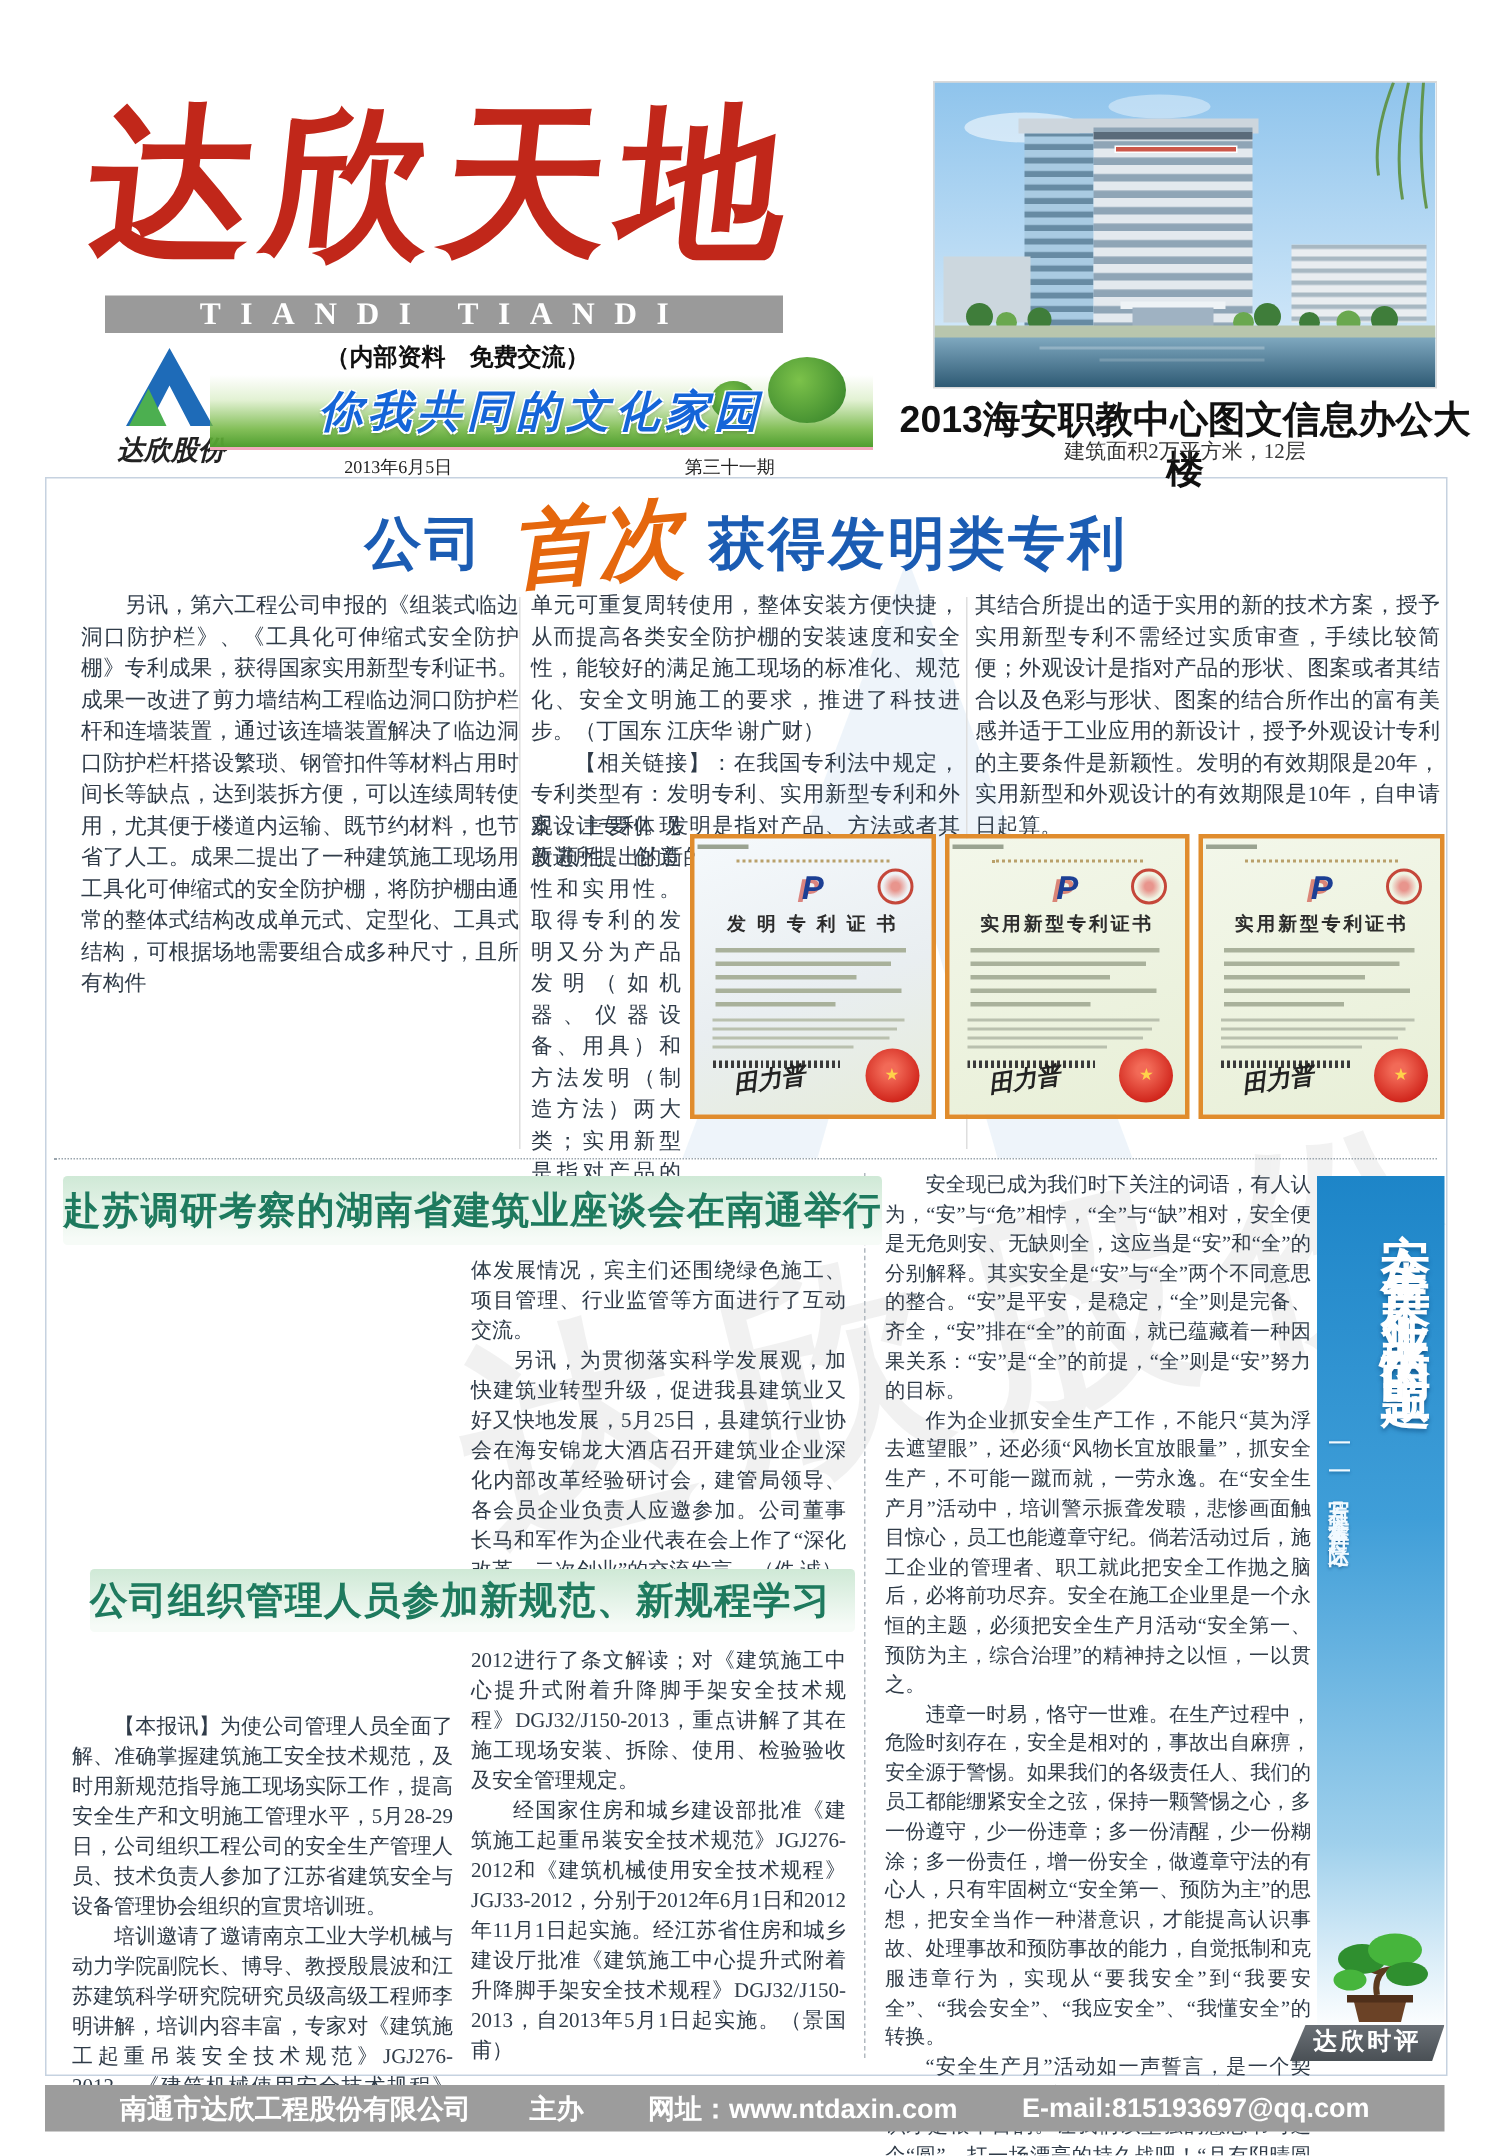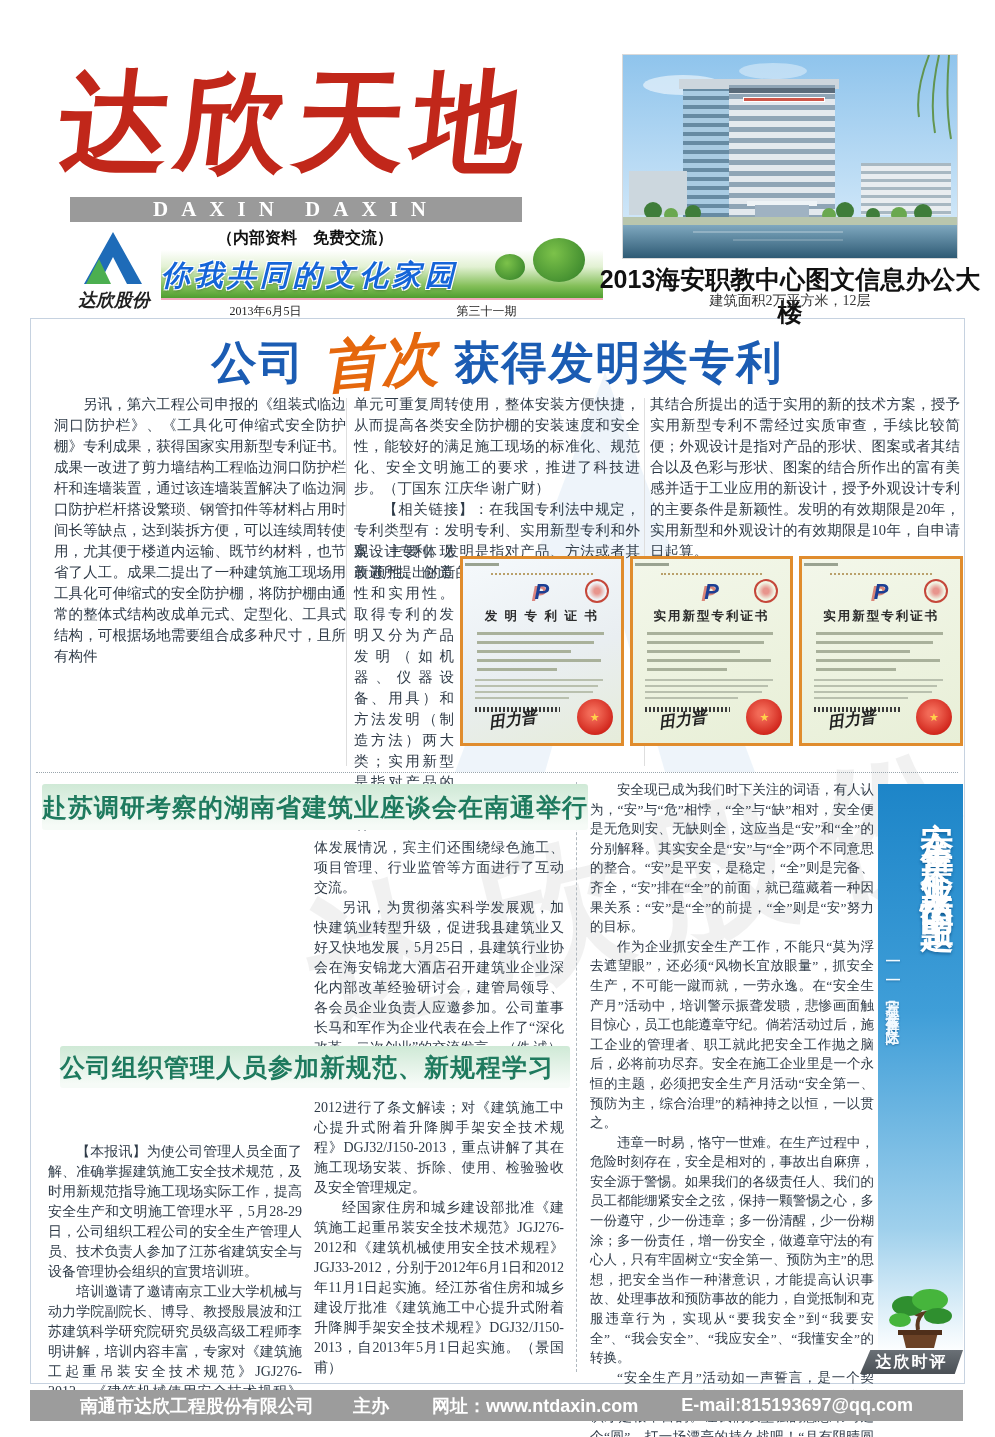--- a/index.html
+++ b/index.html
@@ -14,23 +14,23 @@
       font-weight:bold;color:#c1271a;letter-spacing:8px;transform:skewX(-6deg);
       font-family:"DejaVu Serif",serif;white-space:nowrap;}
   .mast-en{left:70px;top:197px;width:452px;height:25px;background:#9a9a9a;color:#fff;
       font-family:"Liberation Serif",serif;font-weight:bold;font-size:21px;line-height:25px;
       letter-spacing:13px;text-align:center;}
   .mast-note{left:160px;top:228px;width:290px;text-align:center;font-family:"Liberation Sans",sans-serif;
       font-weight:bold;font-size:16px;color:#111;}
   .logo{left:82px;top:230px;}
   .logo-name{left:56px;top:288px;width:116px;text-align:center;font-weight:bold;font-style:italic;
       font-size:18px;color:#222;}
-  .slogan{left:161px;top:250px;width:442px;height:48px;border-bottom:2px solid #f2aabb;
+  .slogan{left:140px;top:250px;width:442px;height:48px;border-bottom:2px solid #f2aabb;
       background:linear-gradient(to bottom,rgba(140,200,80,0) 0%,rgba(140,200,80,.25) 35%,rgba(110,180,60,.85) 75%,#4f9e2f 100%);
-      text-align:left;}
+      text-align:center;}
   .slogan-text{position:relative;z-index:2;font-family:"Liberation Sans",sans-serif;font-weight:bold;
       font-style:italic;font-size:29px;line-height:50px;color:#1565d8;letter-spacing:4px;
       text-shadow:-1px -1px 0 #fff,1px -1px 0 #fff,-1px 1px 0 #fff,1px 1px 0 #fff,0 2px 3px rgba(0,0,0,.25);}
   .tree-blob{position:absolute;border-radius:50%;background:radial-gradient(circle at 40% 35%,#7cc24a,#2f7d27);z-index:1;}
   .tb1{width:52px;height:44px;right:18px;top:-12px;}
   .tb2{width:30px;height:26px;right:78px;top:4px;}
   .date-row{left:152px;top:303px;width:442px;display:flex;justify-content:space-around;
       font-size:12px;color:#222;}
 
   
@@ -41,21 +41,21 @@
 
   
   .main-frame{left:30px;top:318px;width:933px;height:1064px;border:1px solid #c6d2e0;z-index:0;}
   .dotline{left:36px;top:772px;width:922px;border-top:1px dotted #9aa5ad;z-index:1;}
   .vline{width:1px;background:#dedede;z-index:1;}
   .vdash{left:576px;top:782px;height:590px;border-left:1px dashed #b0b8bf;z-index:1;}
 
   
   .h1{left:40px;top:324px;width:915px;height:66px;text-align:center;z-index:2;white-space:nowrap;
       font-family:"Liberation Sans",sans-serif;}
-  .h1-pre,.h1-post{color:#1b5cb3;font-size:45px;font-weight:bold;letter-spacing:2px;vertical-align:middle;}
+  .h1-pre,.h1-post{color:#1b5cb3;font-size:38px;font-weight:bold;letter-spacing:2px;vertical-align:middle;}
   .h1-mid{display:inline-block;color:#e5670d;font-size:58px;font-weight:bold;font-style:italic;
       font-family:"DejaVu Serif",serif;transform:rotate(-5deg);margin:0 12px;vertical-align:middle;}
   .bt{font-size:14.5px;line-height:21px;text-align:justify;z-index:2;}
   .a1c1{left:54px;top:394px;width:292px;}
   .a1c2{left:354px;top:394px;width:286px;}
   .a1c2b{left:354px;top:541px;width:100px;}
   .a1c3{left:650px;top:394px;width:310px;}
   .vl1{left:346px;top:398px;height:368px;}
   .vl2{left:644px;top:398px;height:368px;}
 
@@ -129,21 +129,21 @@
 
 <div id="page">
 
   <div class="abs wm-text">达欣股份</div>
   <svg class="abs wm-tri" width="300" height="400" viewBox="0 0 300 400">
     <polygon points="150,0 300,400 210,400 150,190 90,400 0,400" fill="#5f9fd8"></polygon>
   </svg>
   <div class="abs main-frame"></div>
 
   <div class="abs mast-title">达欣天地</div>
-  <div class="abs mast-en">DAXIN  DAXIN</div>
+  <div class="abs mast-en">TIANDI  TIANDI</div>
   <div class="abs mast-note">（内部资料　免费交流）</div>
   <svg class="abs logo" width="62" height="56" viewBox="0 0 62 56">
     <polygon points="31,2 60,54 45,54 31,27 17,54 2,54" fill="#1e6bb8"></polygon>
     <polygon points="23,54 31,37 39,54" fill="#ffffff"></polygon>
     <polygon points="17,29 29,54 4,54" fill="#4caf50"></polygon>
   </svg>
   <div class="abs logo-name">达欣股份</div>
   <div class="abs slogan">
     <span class="tree-blob tb1"></span>
     <span class="tree-blob tb2"></span>

